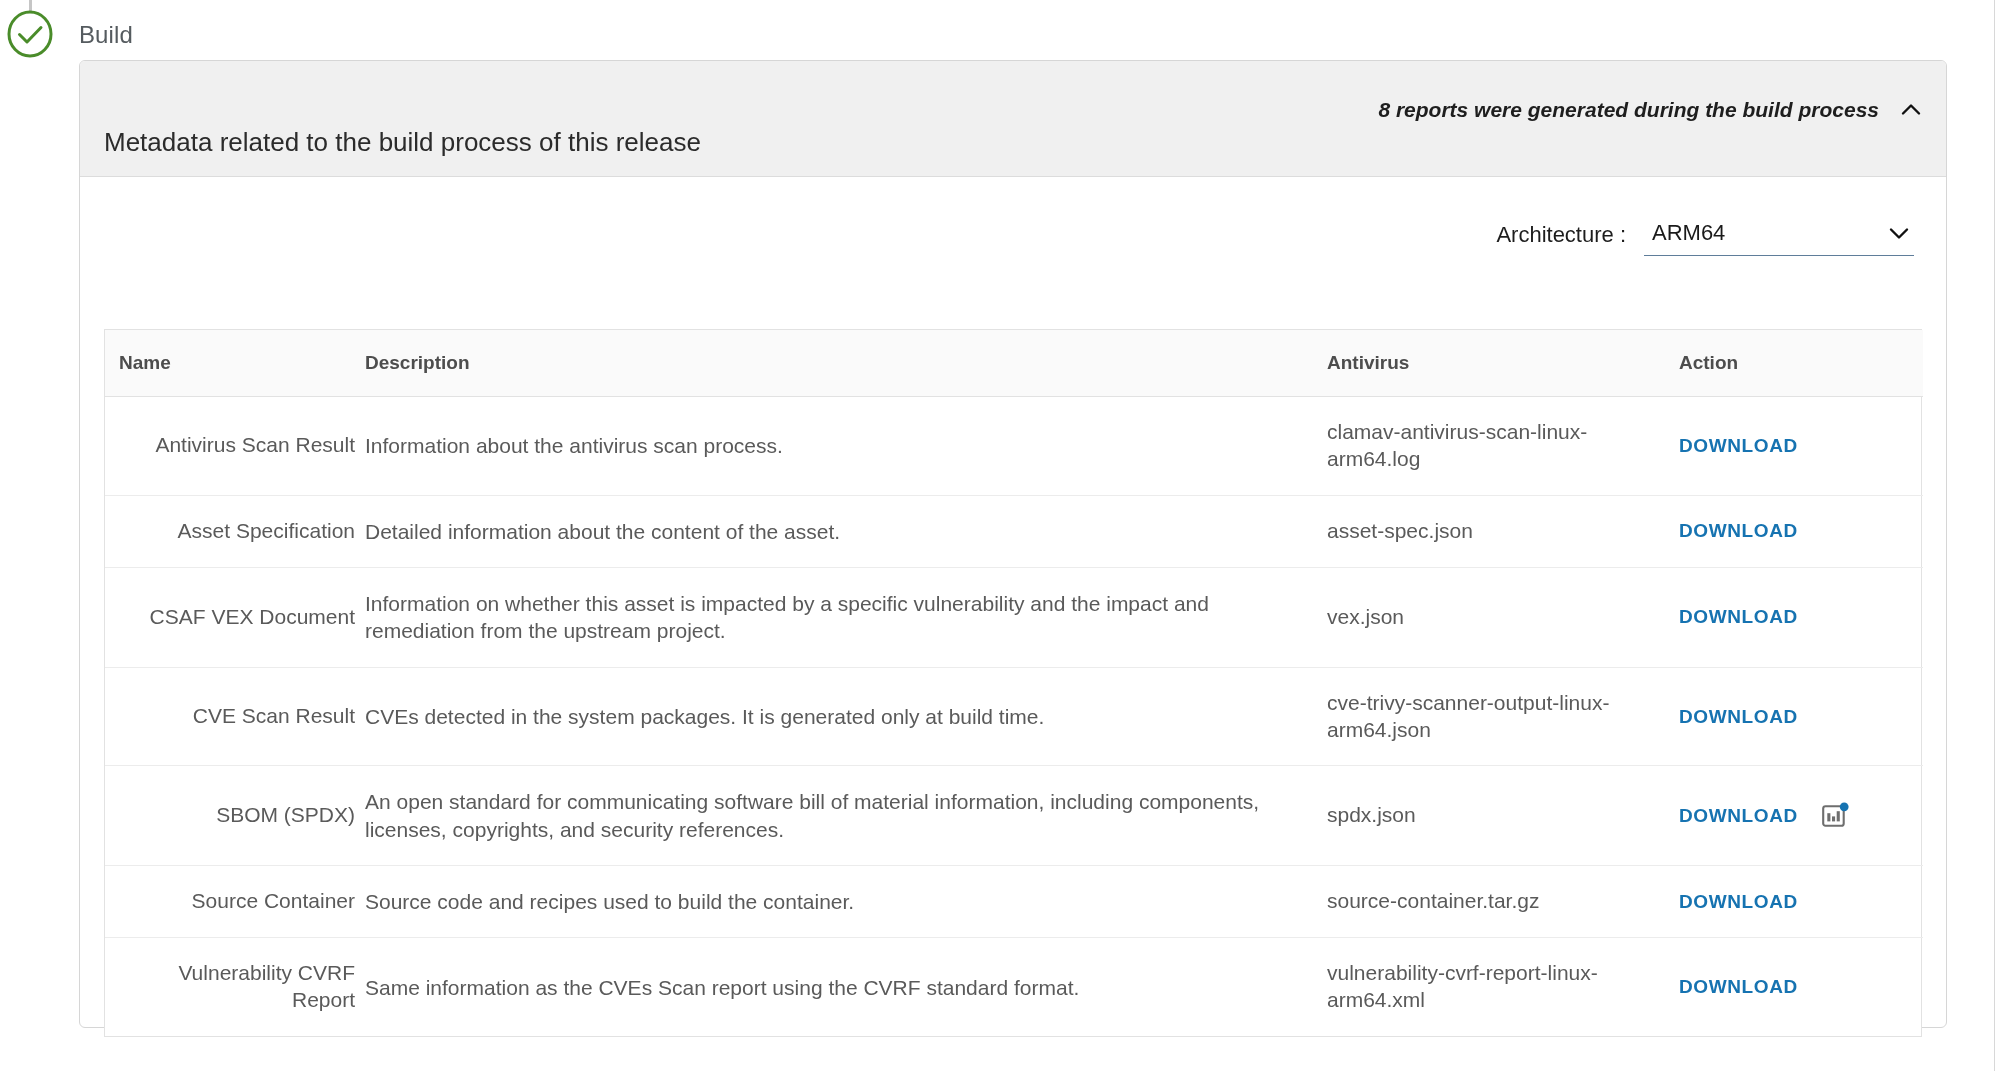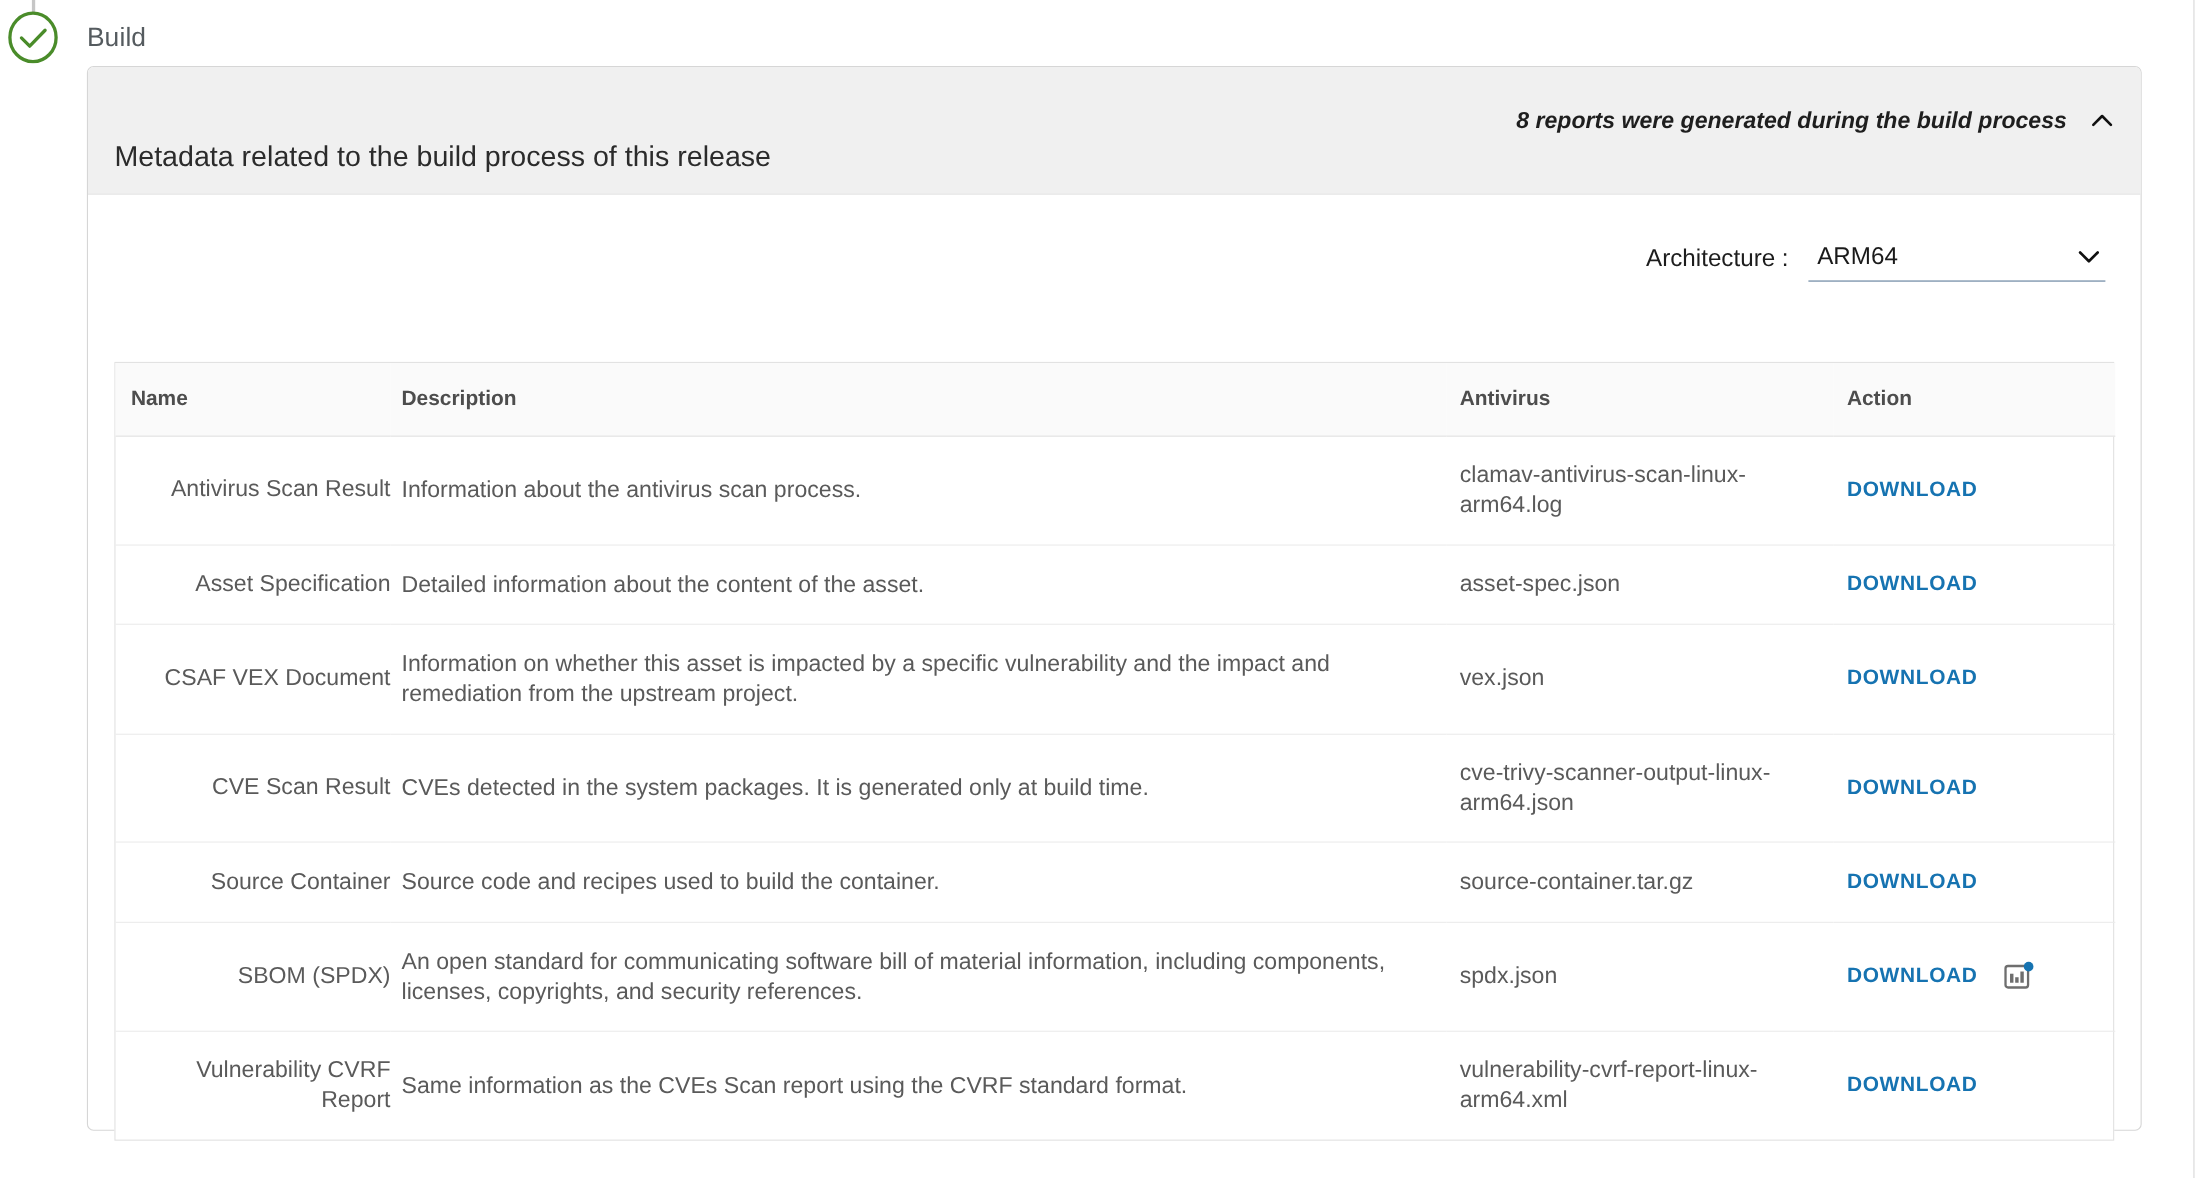--- a/index.html
+++ b/index.html
@@ -301,47 +301,47 @@
                 <td class="col-name c-name">CVE Scan Result</td>
                 <td class="col-desc c-desc">CVEs detected in the system packages. It is generated only at build time.</td>
                 <td class="col-file c-file">cve-trivy-scanner-output-linux-arm64.json</td>
                 <td class="col-action">
                   <div class="action-cell">
                     <a class="download-link">DOWNLOAD</a>
                   </div>
                 </td>
               </tr>
               <tr>
-                <td class="col-name c-name">Source Container</td>
-                <td class="col-desc c-desc">Source code and recipes used to build the container.</td>
-                <td class="col-file c-file">source-container.tar.gz</td>
-                <td class="col-action">
-                  <div class="action-cell">
-                    <a class="download-link">DOWNLOAD</a>
-                  </div>
-                </td>
-              </tr>
-              <tr>
                 <td class="col-name c-name">SBOM (SPDX)</td>
                 <td class="col-desc c-desc">An open standard for communicating software bill of material information, including components, licenses, copyrights, and security references.</td>
                 <td class="col-file c-file">spdx.json</td>
                 <td class="col-action">
                   <div class="action-cell">
                     <a class="download-link">DOWNLOAD</a>
                     <span class="chart-badge-icon"><svg width="30" height="30" viewBox="0 0 30 30">
                         <rect x="3.2" y="5.2" width="20.5" height="19.5" rx="2.3" fill="none" stroke="#6e6e6e" stroke-width="2.1"></rect>
                         <rect x="7.3" y="12.2" width="3.1" height="8.2" fill="#6e6e6e"></rect>
                         <rect x="12.0" y="15.4" width="3.1" height="5.0" fill="#6e6e6e"></rect>
                         <rect x="16.7" y="10.2" width="3.1" height="10.2" fill="#6e6e6e"></rect>
                         <circle cx="24.2" cy="5.8" r="4.4" fill="#1673b1"></circle>
                       </svg></span>
                   </div>
                 </td>
               </tr>
               <tr>
+                <td class="col-name c-name">Source Container</td>
+                <td class="col-desc c-desc">Source code and recipes used to build the container.</td>
+                <td class="col-file c-file">source-container.tar.gz</td>
+                <td class="col-action">
+                  <div class="action-cell">
+                    <a class="download-link">DOWNLOAD</a>
+                  </div>
+                </td>
+              </tr>
+              <tr>
                 <td class="col-name c-name">Vulnerability CVRF Report</td>
                 <td class="col-desc c-desc">Same information as the CVEs Scan report using the CVRF standard format.</td>
                 <td class="col-file c-file">vulnerability-cvrf-report-linux-arm64.xml</td>
                 <td class="col-action">
                   <div class="action-cell">
                     <a class="download-link">DOWNLOAD</a>
                   </div>
                 </td>
               </tr>
             </tbody>

